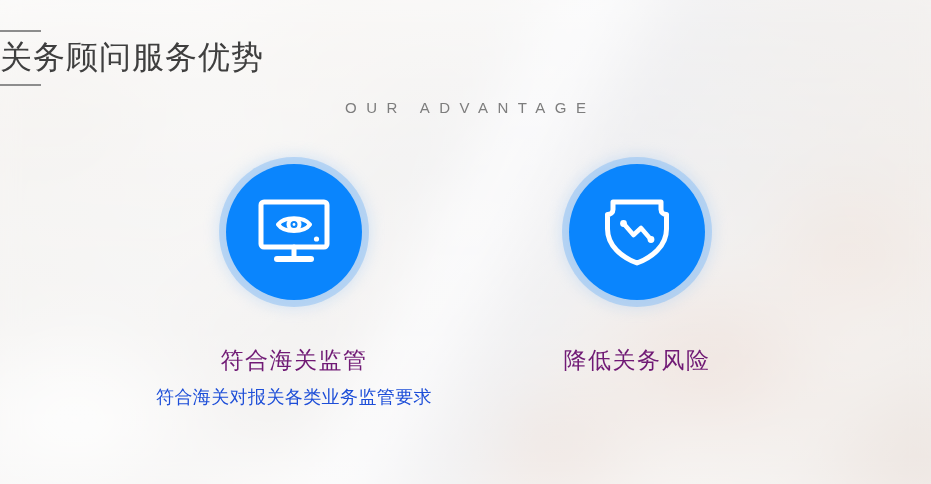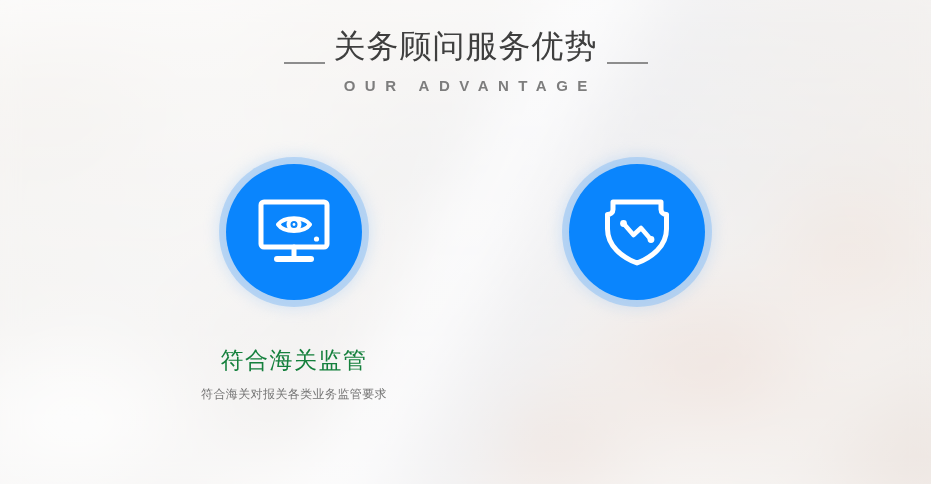--- a/index.html
+++ b/index.html
@@ -60,23 +60,24 @@
   .content { position: relative; width: 100%; height: 100%; }
 
   
   .heading {
     position: absolute;
     top: 30px; left: 0; right: 0;
     text-align: center;
   }
   .heading-row {
     display: flex;
-    align-items: flex-end;
+    align-items: flex-start;
     justify-content: center;
     gap: 9px;
+    flex-direction: column;
   }
   .rule {
     width: 41px;
     height: 2px;
     background: #8d8d8d;
     flex: none;
   }
   .title {
     font-size: 32px;
     line-height: 1.05;
@@ -84,21 +85,21 @@
     letter-spacing: 1px;
     font-weight: 400;
     white-space: nowrap;
   }
   .subtitle {
     margin-top: 13px;
     font-size: 15px;
     color: #7d7d7d;
     letter-spacing: 9.5px;
     text-indent: 9.5px;
-    font-weight: 700;
+    font-weight: 400;
     white-space: nowrap;
   }
 
   
   .cards {
     position: absolute;
     top: 164px;
     left: 0; right: 0;
     display: flex;
     justify-content: center;
@@ -123,29 +124,29 @@
     justify-content: center;
     box-shadow:
       0 0 0 7px rgba(126,184,244,.45),
       0 0 14px 9px rgba(150,196,245,.30);
   }
   .icon-circle svg { display: block; }
 
   .card-title {
     margin-top: 48px;
     font-size: 23px;
-    color: #15803d;
+    color: #701a75;
     letter-spacing: 1.5px;
     line-height: 1.1;
     white-space: nowrap;
   }
   .card-desc {
     margin-top: 14px;
-    font-size: 12px;
-    color: #737373;
+    font-size: 18px;
+    color: #1d4ed8;
     letter-spacing: .4px;
     line-height: 1.2;
     white-space: nowrap;
   }
 </style>
 </head>
 <body>
 
 <div id="banner">
 
@@ -191,17 +192,18 @@
               <path d="M9 4 L57 4 L57 11.5 C57 14.5 59.5 16.5 62.5 16.5
                        L62.5 31 C62.5 48 48 59.5 33 65
                        C18 59.5 3.5 48 3.5 31
                        L3.5 16.5 C6.5 16.5 9 14.5 9 11.5 Z"></path>
               <path d="M20 26 L29.5 37 L37 30 L46.5 41" stroke-width="4.5" fill="none"></path>
               <circle cx="19.5" cy="25.5" r="3.4" fill="#ffffff" stroke="none"></circle>
               <circle cx="47" cy="41.5" r="3.4" fill="#ffffff" stroke="none"></circle>
             </svg>
           </span>
         </div>
+        <div class="card-title">降低关务风险</div>
       </div>
 
     </div>
   </div>
 </div>
 
 </body></html>

